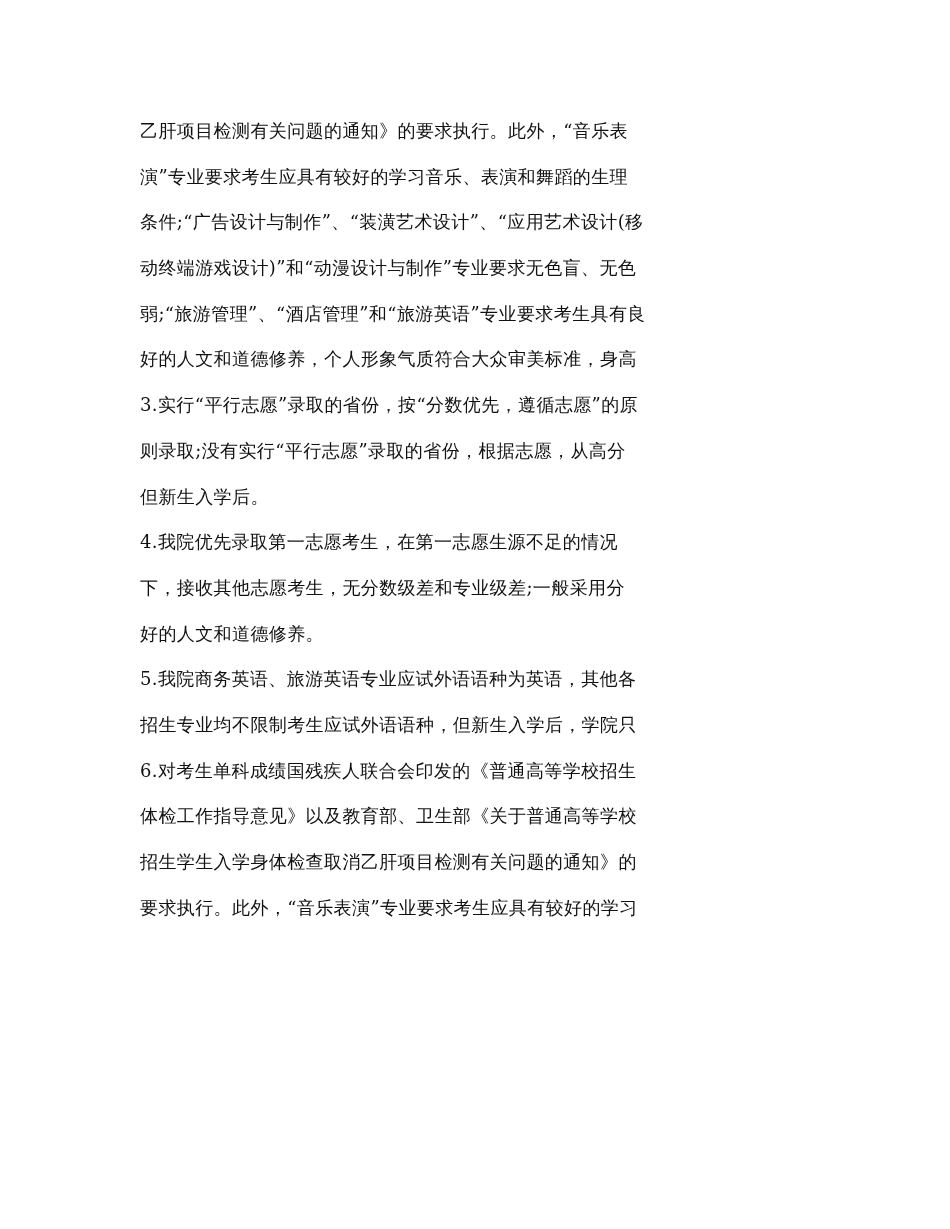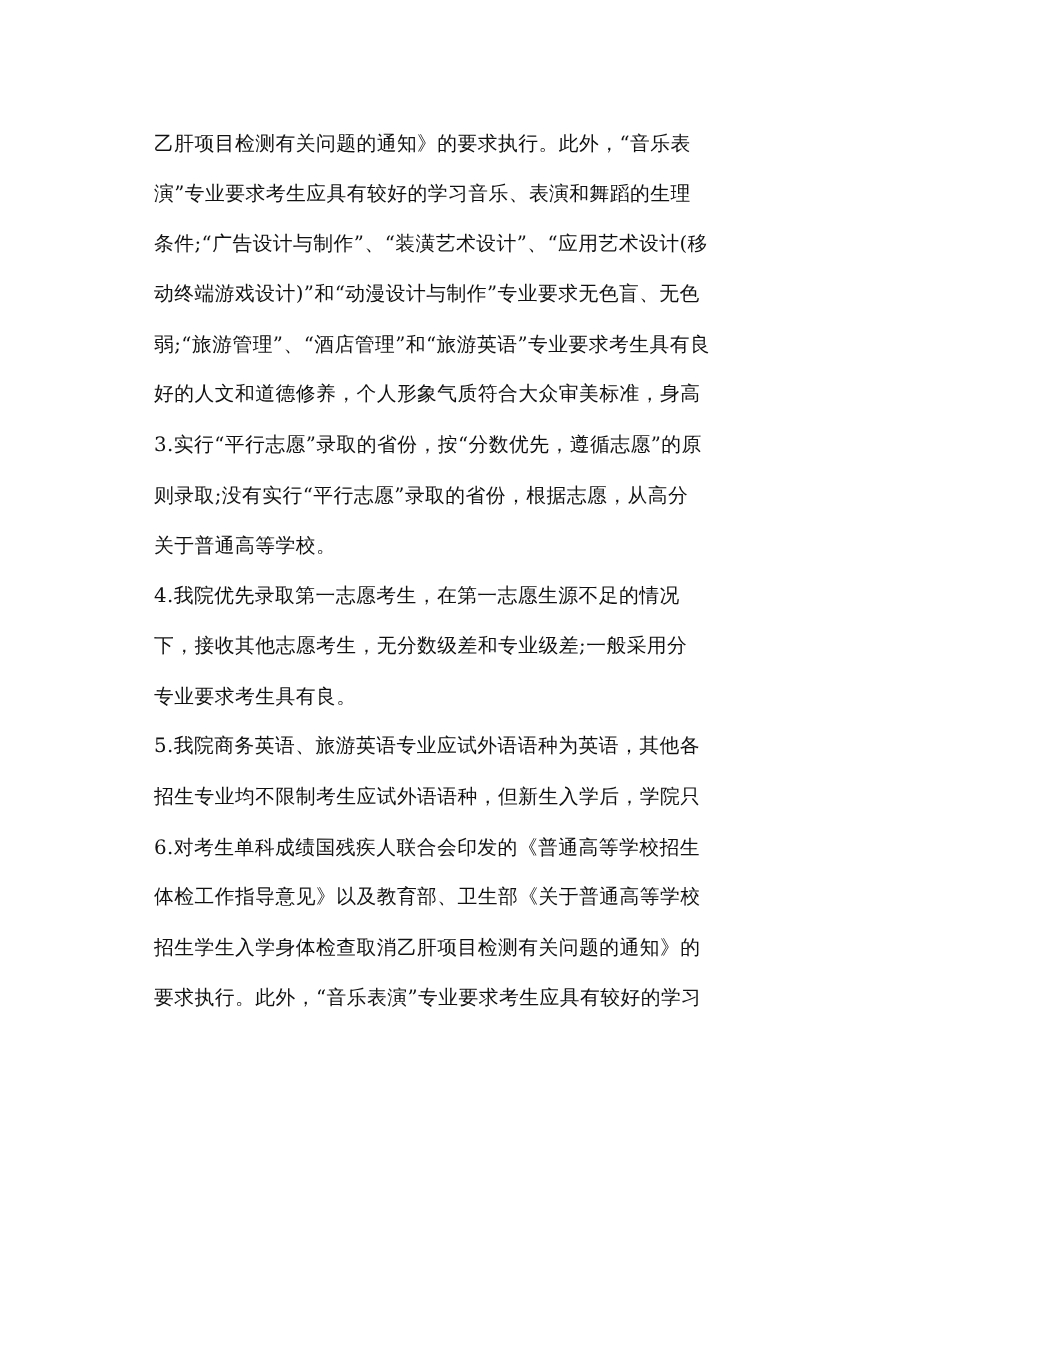--- a/index.html
+++ b/index.html
@@ -34,23 +34,23 @@
 
 <div class="page">
   <div class="line">乙肝项目检测有关问题的通知》的要求执行。此外，“音乐表</div>
   <div class="line">演”专业要求考生应具有较好的学习音乐、表演和舞蹈的生理</div>
   <div class="line">条件;“广告设计与制作”、“装潢艺术设计”、“应用艺术设计(移</div>
   <div class="line">动终端游戏设计)”和“动漫设计与制作”专业要求无色盲、无色</div>
   <div class="line">弱;“旅游管理”、“酒店管理”和“旅游英语”专业要求考生具有良</div>
   <div class="line">好的人文和道德修养，个人形象气质符合大众审美标准，身高</div>
   <div class="line">3.实行“平行志愿”录取的省份，按“分数优先，遵循志愿”的原</div>
   <div class="line">则录取;没有实行“平行志愿”录取的省份，根据志愿，从高分</div>
-  <div class="line">关于普通高等学校。</div>
+  <div class="line">但新生入学后。</div>
   <div class="line">4.我院优先录取第一志愿考生，在第一志愿生源不足的情况</div>
   <div class="line">下，接收其他志愿考生，无分数级差和专业级差;一般采用分</div>
-  <div class="line">专业要求考生具有良。</div>
+  <div class="line">好的人文和道德修养。</div>
   <div class="line">5.我院商务英语、旅游英语专业应试外语语种为英语，其他各</div>
   <div class="line">招生专业均不限制考生应试外语语种，但新生入学后，学院只</div>
   <div class="line">6.对考生单科成绩国残疾人联合会印发的《普通高等学校招生</div>
   <div class="line">体检工作指导意见》以及教育部、卫生部《关于普通高等学校</div>
   <div class="line">招生学生入学身体检查取消乙肝项目检测有关问题的通知》的</div>
   <div class="line">要求执行。此外，“音乐表演”专业要求考生应具有较好的学习</div>
 </div>
 
 </body></html>

